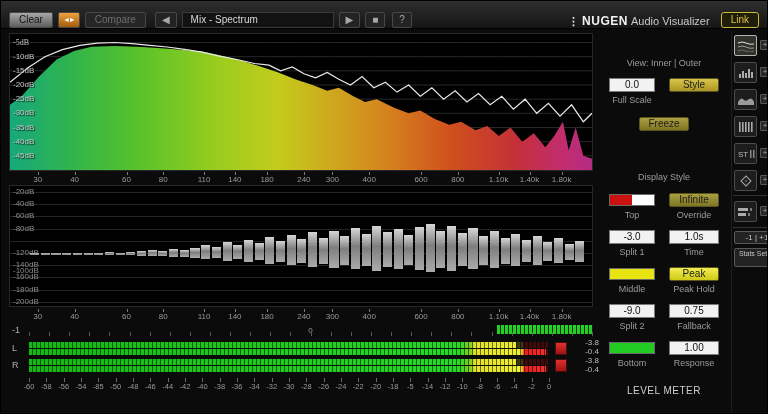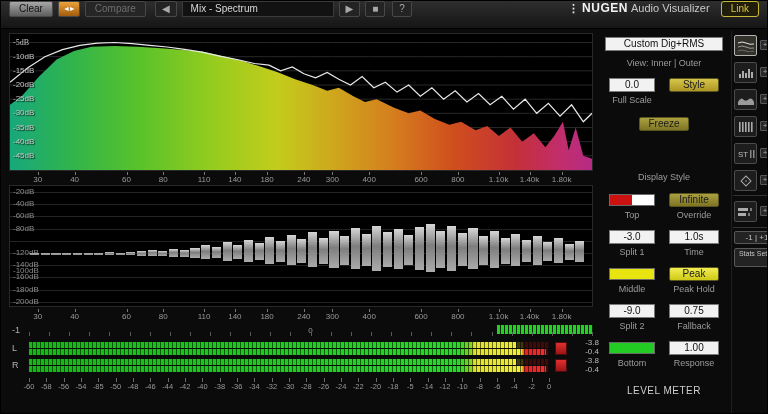--- a/index.html
+++ b/index.html
@@ -1,21 +1,21 @@
 <!DOCTYPE html>
 <html><head>
 <meta charset="utf-8">
 <style>
   *{margin:0;padding:0;box-sizing:border-box}
   html,body{background:#1a1a1a}
   body{font-family:"Liberation Sans",sans-serif;-webkit-font-smoothing:antialiased}
   #app{position:relative;width:768px;height:414px;background:#0b0b0b;overflow:hidden;border:1px solid #000}
 
   
-  .toolbar{position:absolute;top:0;left:0;right:0;height:28px;background:linear-gradient(#2e2e2e,#151515);border-bottom:1px solid #000;display:flex;align-items:flex-start;gap:5px;padding:0 8px}
+  .toolbar{position:absolute;top:0;left:0;right:0;height:28px;background:linear-gradient(#2e2e2e,#151515);border-bottom:1px solid #000;display:flex;align-items:flex-end;gap:5px;padding:0 8px}
   .tbtn{font-size:10px;height:16px;line-height:14px;padding:0 9px;border:1px solid #484848;border-radius:2px;color:#111;white-space:nowrap;cursor:default;text-align:center}
   .btn-gray{background:linear-gradient(#a8a8a8,#5e5e5e)}
   .btn-orange{background:linear-gradient(#eda239,#a35c0e);color:#fff;font-size:7px;padding:0 4px;font-weight:bold;letter-spacing:-1px}
   .btn-dim{background:#262626;color:#6e6e6e}
   .btn-dark{background:#232323;color:#a8a8a8;padding:0 6px}
   .preset-box{width:152px;background:#121212;border:1px solid #3a3a3a;color:#d8d8d8;font-size:10px;height:16px;line-height:14px;padding:0 8px}
   .brand{margin-left:auto;display:flex;align-items:baseline;gap:3px;color:#f2f2f2;font-size:12px}
   .brand .dots{color:#e8e8e8;font-weight:bold;font-size:11px}
   .brand b{letter-spacing:.5px}
   .brand .suffix{color:#c8c8c8;font-weight:normal;font-size:11px}
@@ -432,23 +432,20 @@
         <div class="mslabel" style="left: 433.3px;">-10</div>
         <div class="mslabel" style="left: 450.7px;">-8</div>
         <div class="mslabel" style="left: 468px;">-6</div>
         <div class="mslabel" style="left: 485.3px;">-4</div>
         <div class="mslabel" style="left: 502.7px;">-2</div>
         <div class="mslabel" style="left: 520px;">0</div>
       </div>
   </div>
 
   <div id="controls">
-    <div class="ctl-row" style="top:4px">
-        <div class="field w118">Custom Dig+RMS</div>
-      </div>
     <div class="ctl-row" style="top:25px">
         <div class="lbl">View: Inner | Outer</div>
       </div>
     <div class="ctl-row" style="top:45px">
       <div class="field w46">0.0</div>
       <div class="btn-sm btn-accent w50">Style</div>
     </div>
     <div class="ctl-row" style="top:62px">
       <div class="lbl w46">Full Scale</div>
       <div class="w50"></div>

